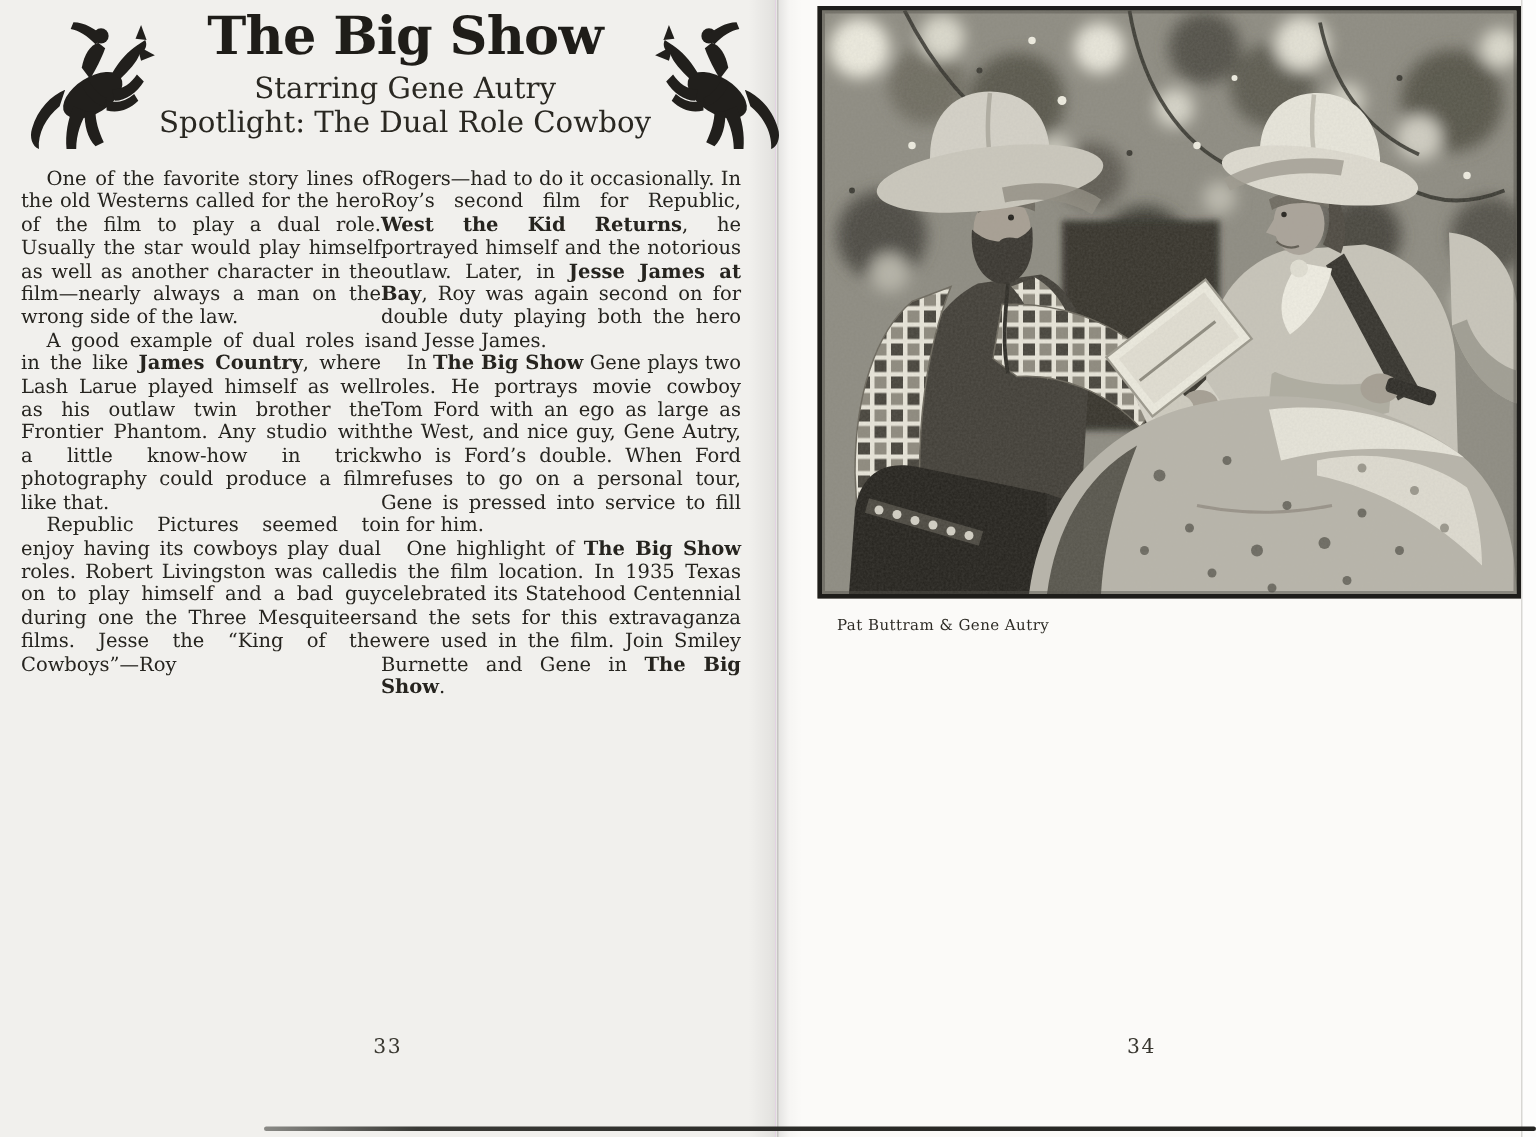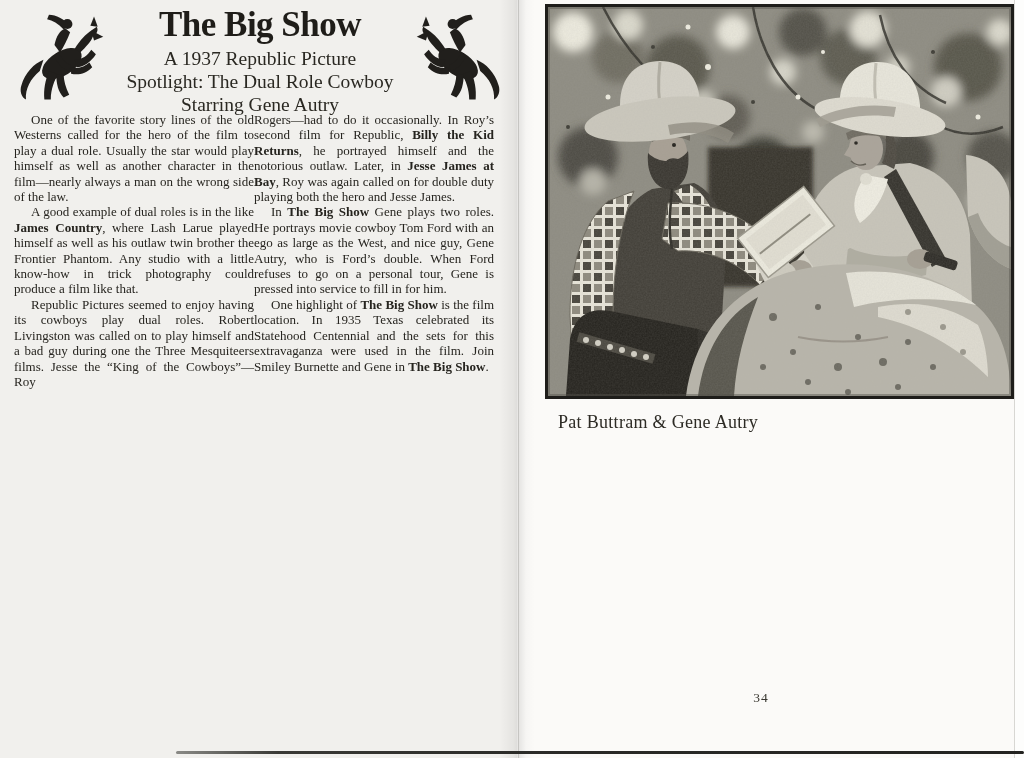--- a/index.html
+++ b/index.html
@@ -1,18 +1,18 @@
 <!DOCTYPE html>
 <html><head>
 <meta charset="utf-8">
 <style>
   html,body{margin:0;padding:0;}
   body{width:1024px;height:758px;overflow:hidden;background:#ffffff;
        font-family:"DejaVu Serif", serif;}
-  .scan{position:relative;width:1024px;height:758px;background:#f0abfc;font-family:Liberation Serif, serif;}
+  .scan{position:relative;width:1024px;height:758px;background:#f0abfc;}
 
   
   .page-left{position:absolute;left:0;top:0;width:517px;height:758px;background:#f1f0ed;}
   .page-right{position:absolute;left:517px;top:0;width:497px;height:758px;background:#fbfaf8;}
   .right-strip{position:absolute;left:1014px;top:0;width:10px;height:758px;background:#fdfdfc;border-left:1px solid #d8d7d3;}
   .gutter{position:absolute;left:499px;top:0;width:36px;height:758px;
           background:linear-gradient(90deg,rgba(0,0,0,0) 0%,rgba(0,0,0,0.05) 40%,rgba(0,0,0,0.09) 55%,rgba(0,0,0,0.02) 75%,rgba(0,0,0,0) 100%);}
   .gutter-line{position:absolute;left:518px;top:0;width:1px;height:758px;background:rgba(60,58,52,0.18);}
   .scan-edge{position:absolute;left:176px;top:751px;width:848px;height:3px;
              background:linear-gradient(90deg,#8a8a86,#3a3a36 12%,#2a2a27 45%,#232320);border-radius:2px;}
@@ -35,21 +35,21 @@
 
   
   .pagenum{position:absolute;top:690px;font-size:13.5px;letter-spacing:1px;color:#38362f;text-align:center;}
   .pagenum.left{left:0;width:517px;}
   .pagenum.right{left:516px;width:490px;}
 
   
   .photo-frame{position:absolute;left:545px;top:4px;width:463px;height:389px;
                border:3px solid #1e1d1a;background:#8d8b81;box-sizing:content-box;}
   .photo-frame svg{display:block;width:463px;height:389px;}
-  .caption{position:absolute;left:558px;top:412px;font-size:18px;color:#2d2b25;letter-spacing:0.3px;}
+  .caption{position:absolute;left:558px;top:412px;font-size:10px;color:#2d2b25;letter-spacing:0.3px;}
 </style>
 </head>
 <body>
 
 <div class="scan">
 
   <div class="page-left"></div>
   <div class="page-right"></div>
   <div class="right-strip"></div>
   <div class="gutter"></div>
@@ -70,23 +70,22 @@
         <path d="M32,52 C22,56 12,66 8,80 C6,86 8,93 13,95 C12,84 18,72 28,64 Z"></path>
         <path d="M44,36 C46,26 50,20 56,18 L61,22 C58,30 54,38 50,44 Z"></path>
         <circle cx="58" cy="13" r="5.5"></circle>
         <path d="M54,19 C48,13 42,9 36,8 L38,3 C46,3 54,8 61,14 Z"></path>
         <path d="M48,44 C52,50 56,56 62,58 L60,64 C52,62 46,54 44,48 Z"></path>
       </g>
     </svg>
     <div class="header-text">
       <div class="title">The Big Show</div>
       <div class="subtitle">
-        <div>A 1937 Republic Picture</div>
+        <div>Starring Gene Autry</div>
         <div>Spotlight: The Dual Role Cowboy</div>
-        <div>Starring Gene Autry</div>
       </div>
     </div>
     <svg class="horse" viewBox="0 0 100 100" aria-hidden="true">
       <g fill="#211f1c" transform="translate(100,0) scale(-1,1)">
         <ellipse cx="52" cy="56" rx="24" ry="13" transform="rotate(-32 52 56)"></ellipse>
         <path d="M66,40 C72,30 78,24 84,20 L90,16 C92,20 90,24 86,26 C84,32 78,38 72,44 Z"></path>
         <path d="M84,20 L97,27 L87,31 Z"></path>
         <path d="M83,15 L87,5 L91,16 Z"></path>
         <path d="M66,52 C74,52 80,47 84,41 L89,46 C84,54 76,60 68,60 Z"></path>
         <path d="M62,60 C70,62 76,60 82,55 L85,60 C78,67 70,69 62,67 Z"></path>
@@ -101,26 +100,27 @@
     </svg>
   </div>
 
   <div class="columns">
     <div class="col">
         <p><span>One of the favorite story lines of the old Westerns called for the hero of the film to play a dual role. Usually the star would play himself as well as another character in the film—nearly always a man on the wrong side of the law.</span></p>
         <p><span>A good example of dual roles is in the like </span><span class="b">James Country</span><span>, where Lash Larue played himself as well as his outlaw twin brother the Frontier Phantom. Any studio with a little know-how in trick photography could produce a film like that.</span></p>
         <p><span>Republic Pictures seemed to enjoy having its cowboys play dual roles. Robert Livingston was called on to play himself and a bad guy during one the Three Mesquiteers films. Jesse the “King of the Cowboys”—Roy</span></p>
       </div>
     <div class="col">
-        <p class="no-indent"><span>Rogers—had to do it occasionally. In Roy’s second film for Republic, </span><span class="b">Billy the Kid Returns</span><span>, he portrayed himself and the notorious outlaw. Later, in </span><span class="b">Jesse James at Bay</span><span>, Roy was again called on for double duty playing both the hero and Jesse James.</span></p>
+        <p class="no-indent"><span>Rogers—had to do it occasionally. In Roy’s second film for Republic, </span><span class="b">West the Kid Returns</span><span>, he portrayed himself and the notorious outlaw. Later, in </span><span class="b">Jesse James at Bay</span><span>, Roy was again second on for double duty playing both the hero and Jesse James.</span></p>
         <p><span>In </span><span class="b">The Big Show</span><span> Gene plays two roles. He portrays movie cowboy Tom Ford with an ego as large as the West, and nice guy, Gene Autry, who is Ford’s double. When Ford refuses to go on a personal tour, Gene is pressed into service to fill in for him.</span></p>
         <p><span>One highlight of </span><span class="b">The Big Show</span><span> is the film location. In 1935 Texas celebrated its Statehood Centennial and the sets for this extravaganza were used in the film. Join Smiley Burnette and Gene in </span><span class="b">The Big Show</span><span>.</span></p>
       </div>
   </div>
 
+  <div class="pagenum left">33</div>
   <div class="pagenum right">34</div>
 
   <div class="photo-frame">
     <svg viewBox="0 0 463 389" aria-hidden="true">
       <defs>
         <pattern id="plaid" width="22" height="22" patternUnits="userSpaceOnUse">
           <rect width="22" height="22" fill="#e9e6da"></rect>
           <rect x="2" y="2" width="8" height="8" fill="#45423a"></rect>
           <rect x="13" y="2" width="8" height="8" fill="#8d897d"></rect>
           <rect x="2" y="13" width="8" height="8" fill="#8d897d"></rect>

